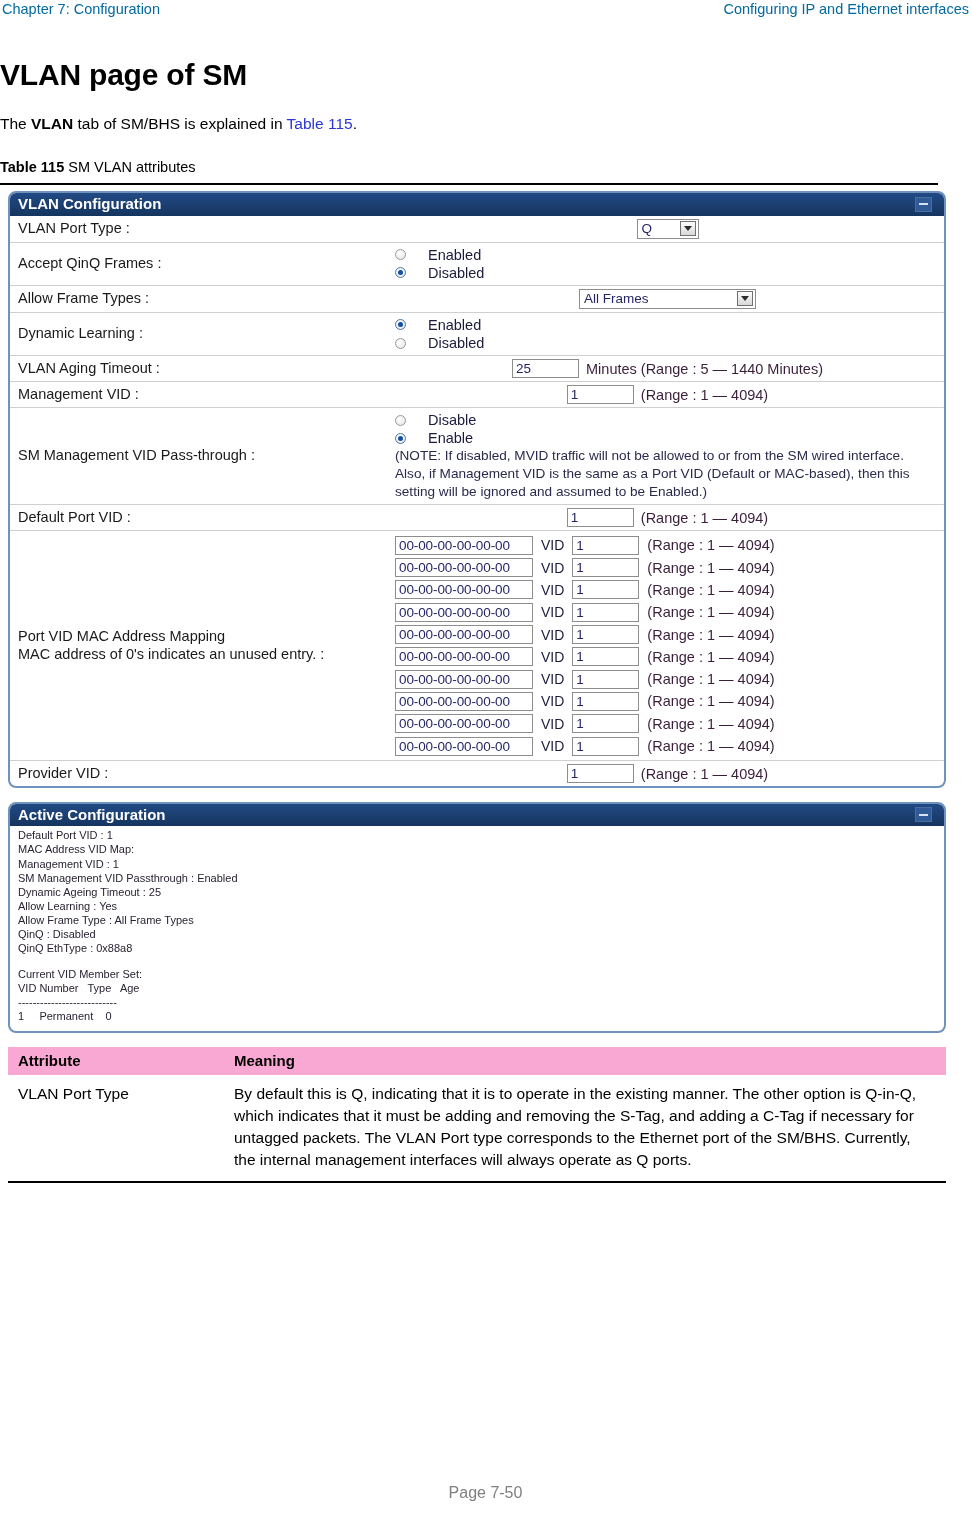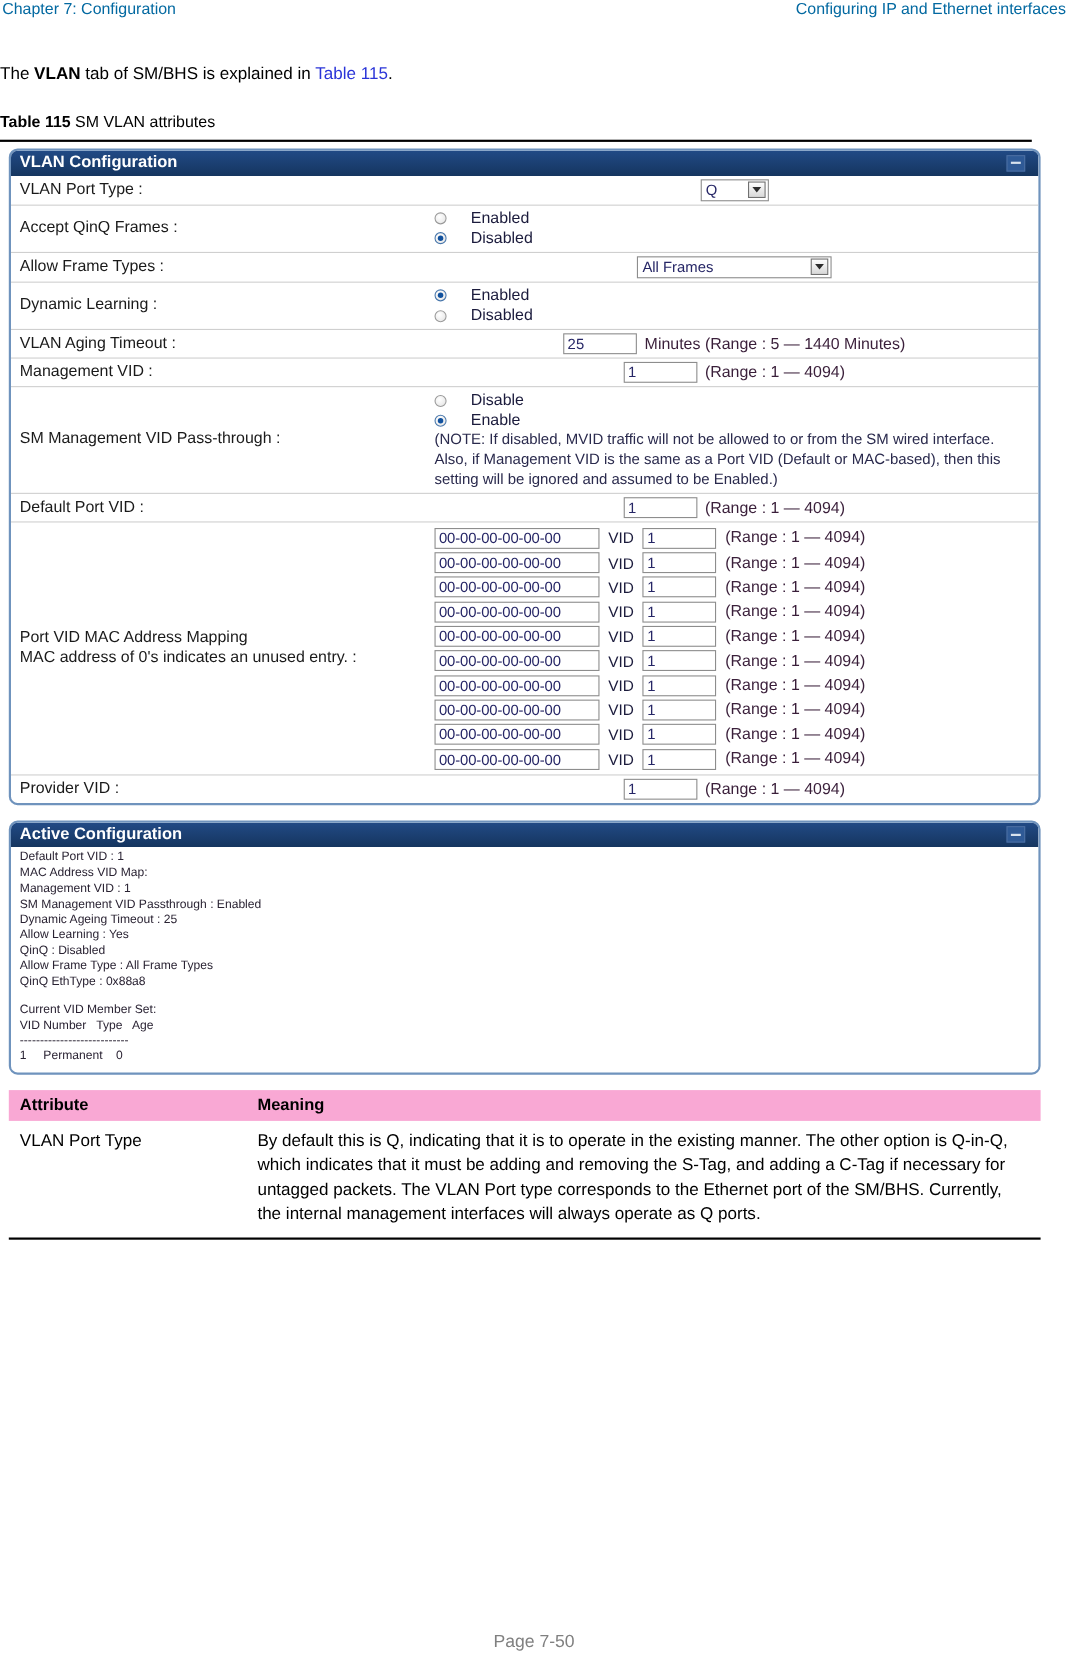--- a/index.html
+++ b/index.html
@@ -133,21 +133,21 @@
     background: #ffffff;
     height: 19px;
     font-size: 13.5px;
     color: #262666;
     padding: 0 3px;
     display: inline-flex;
     align-items: center;
     font-family: "Liberation Sans", sans-serif;
   }
   .txt.w-small { width: 67px; }
-  .txt.w-mac   { width: 150px; letter-spacing: -0.1px; }
+  .txt.w-mac   { width: 138px; letter-spacing: -0.1px; }
   .txt.w-vid   { width: 67px; }
 
   .sel {
     border: 1px solid #8d8d8d;
     background: #ffffff;
     height: 20px;
     font-size: 13.5px;
     color: #262666;
     display: inline-flex;
     align-items: center;
@@ -254,20 +254,21 @@
 </head>
 <body>
 
 <div class="page-header">
   <span>Chapter 7:  Configuration</span>
   <span>Configuring IP and Ethernet interfaces</span>
 </div>
 
 <div class="content">
 
+  <h1 class="page-title">VLAN page of SM</h1>
 
   <p class="intro"><span>The </span><b>VLAN</b><span> tab of SM/BHS is explained in </span><a class="xref">Table 115</a><span>.</span></p>
 
   <p class="table-caption"><b>Table 115</b><span> SM VLAN attributes</span></p>
 
   <div class="caption-rule"></div>
 
   <div class="figure">
 
     <div class="panel">
@@ -452,22 +453,22 @@
             <i></i>
           </span>
       </div>
       <div class="active-body" id="active-body">
           <div>Default Port VID : 1</div>
           <div>MAC Address VID Map:</div>
           <div>Management VID : 1</div>
           <div>SM Management VID Passthrough : Enabled</div>
           <div>Dynamic Ageing Timeout : 25</div>
           <div>Allow Learning : Yes</div>
+          <div>Allow Frame Type : All Frame Types</div>
           <div>QinQ : Disabled</div>
-          <div>Allow Frame Type : All Frame Types</div>
           <div>QinQ EthType : 0x88a8</div>
           <div class="blank"></div>
           <div>Current VID Member Set:</div>
           <div>VID Number   Type   Age</div>
           <div>---------------------------</div>
           <div>1     Permanent    0</div>
         </div>
     </div>
 
   </div>

